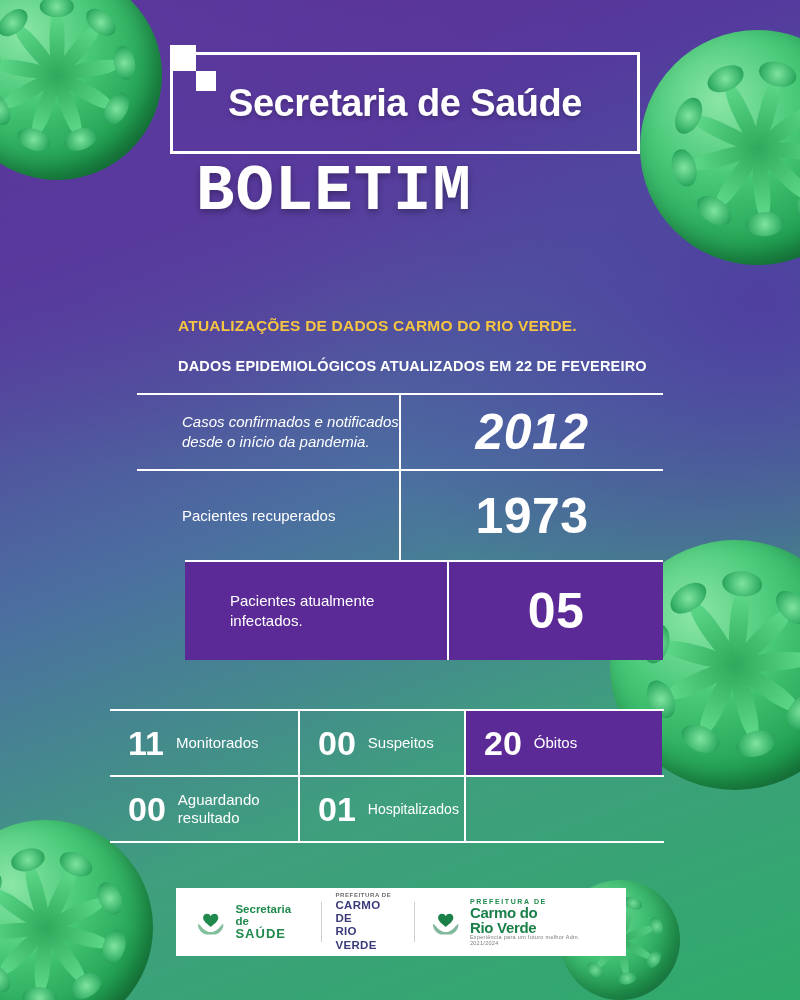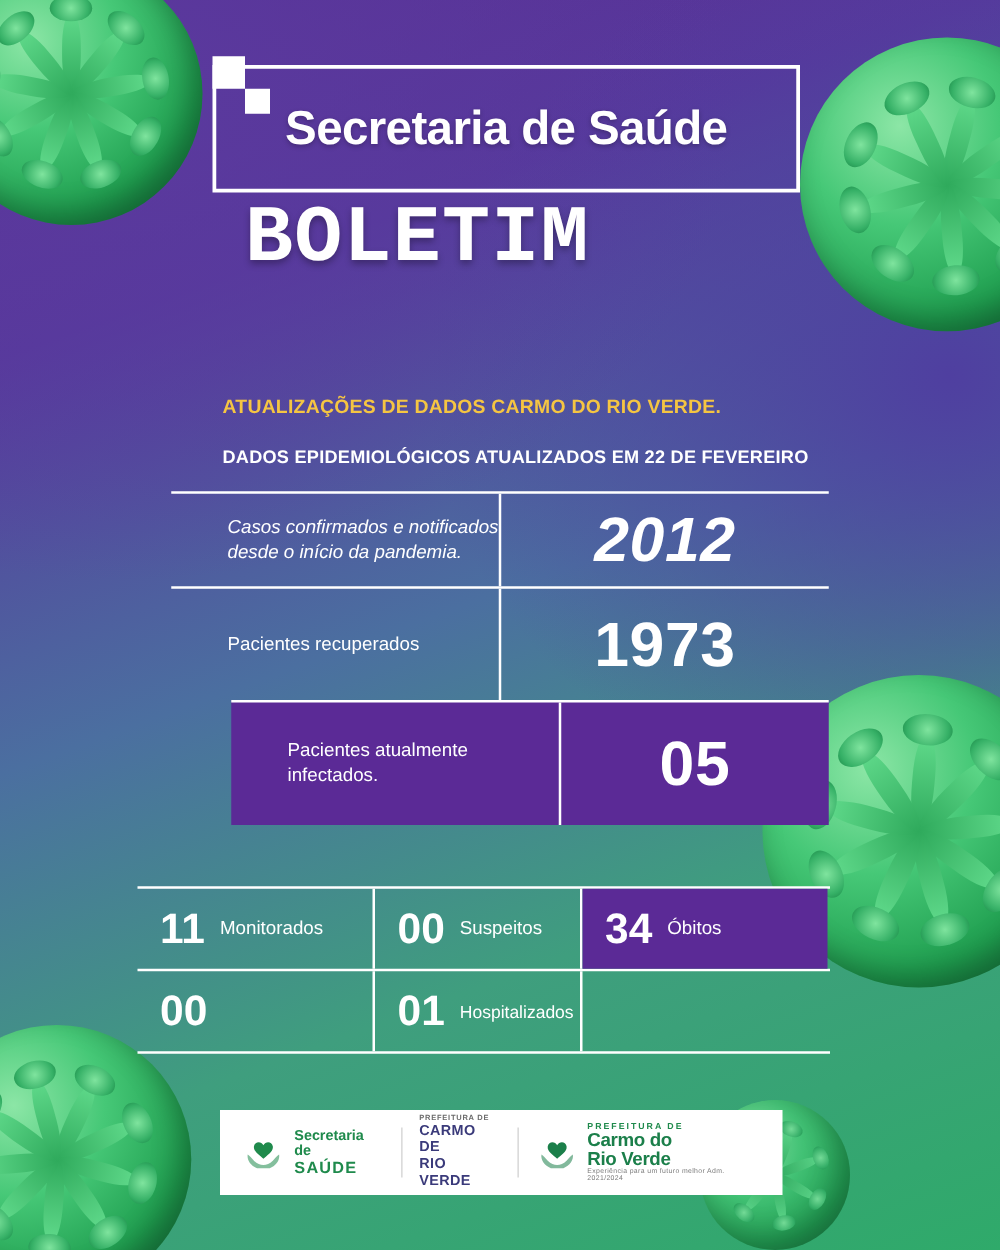--- a/index.html
+++ b/index.html
@@ -258,27 +258,28 @@
     <div class="stats-row top">
       <div class="cell w1 sep-right">
         <span class="num">11</span>
         <span class="cap">Monitorados</span>
       </div>
       <div class="cell w2 sep-right">
         <span class="num">00</span>
         <span class="cap">Suspeitos</span>
       </div>
       <div class="cell w3">
-        <span class="num">34</span>
+        <span class="num">20</span>
         <span class="cap">Óbitos</span>
       </div>
     </div>
     <div class="stats-row bottom">
       <div class="cell w1 sep-right">
         <span class="num">00</span>
+        <span class="cap">Aguardando resultado</span>
       </div>
       <div class="cell w2 sep-right small-cap">
         <span class="num">01</span>
         <span class="cap">Hospitalizados</span>
       </div>
       <div class="cell empty"></div>
     </div>
   </div>
 
   <div class="footer">

